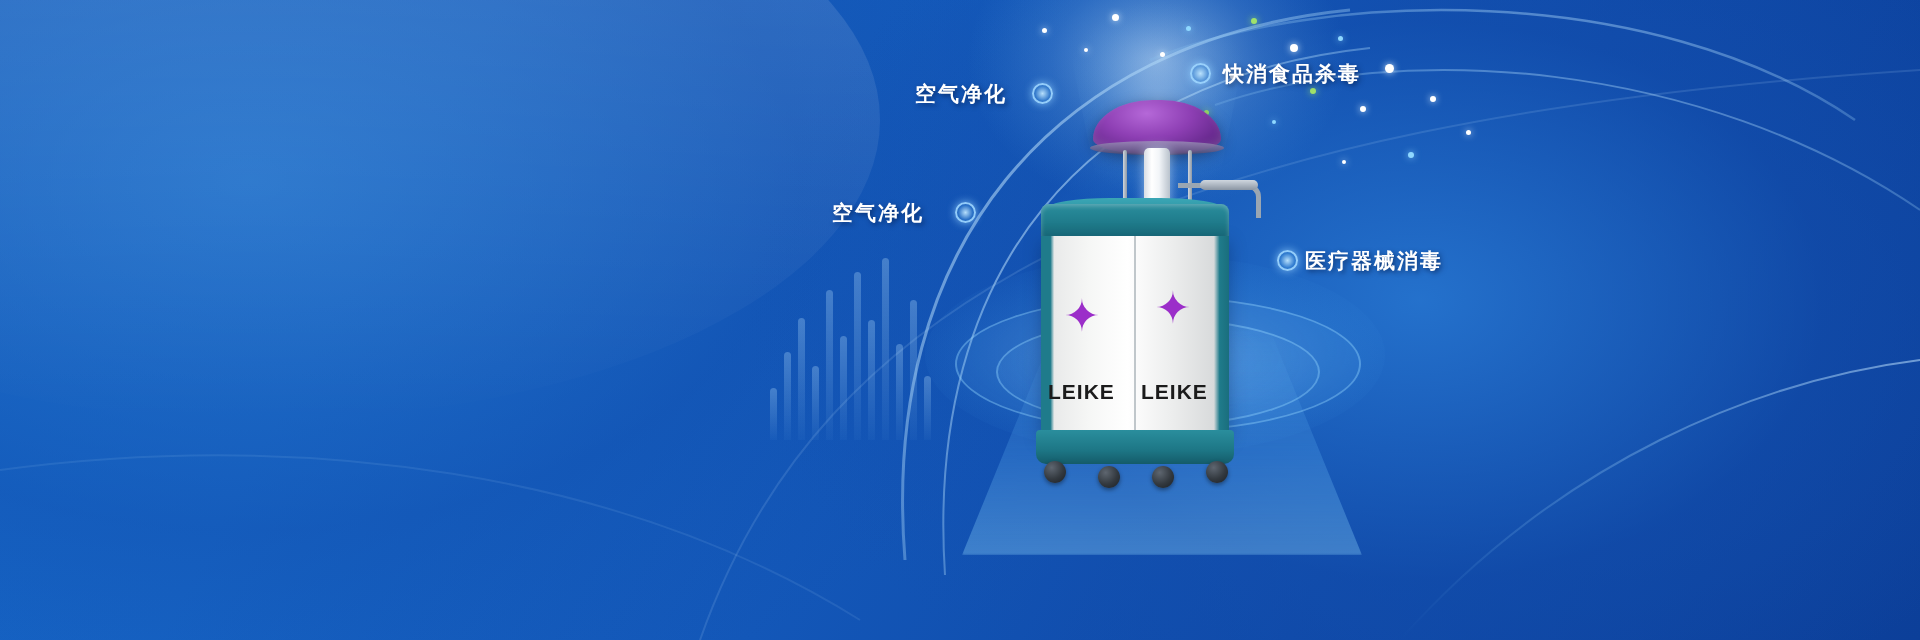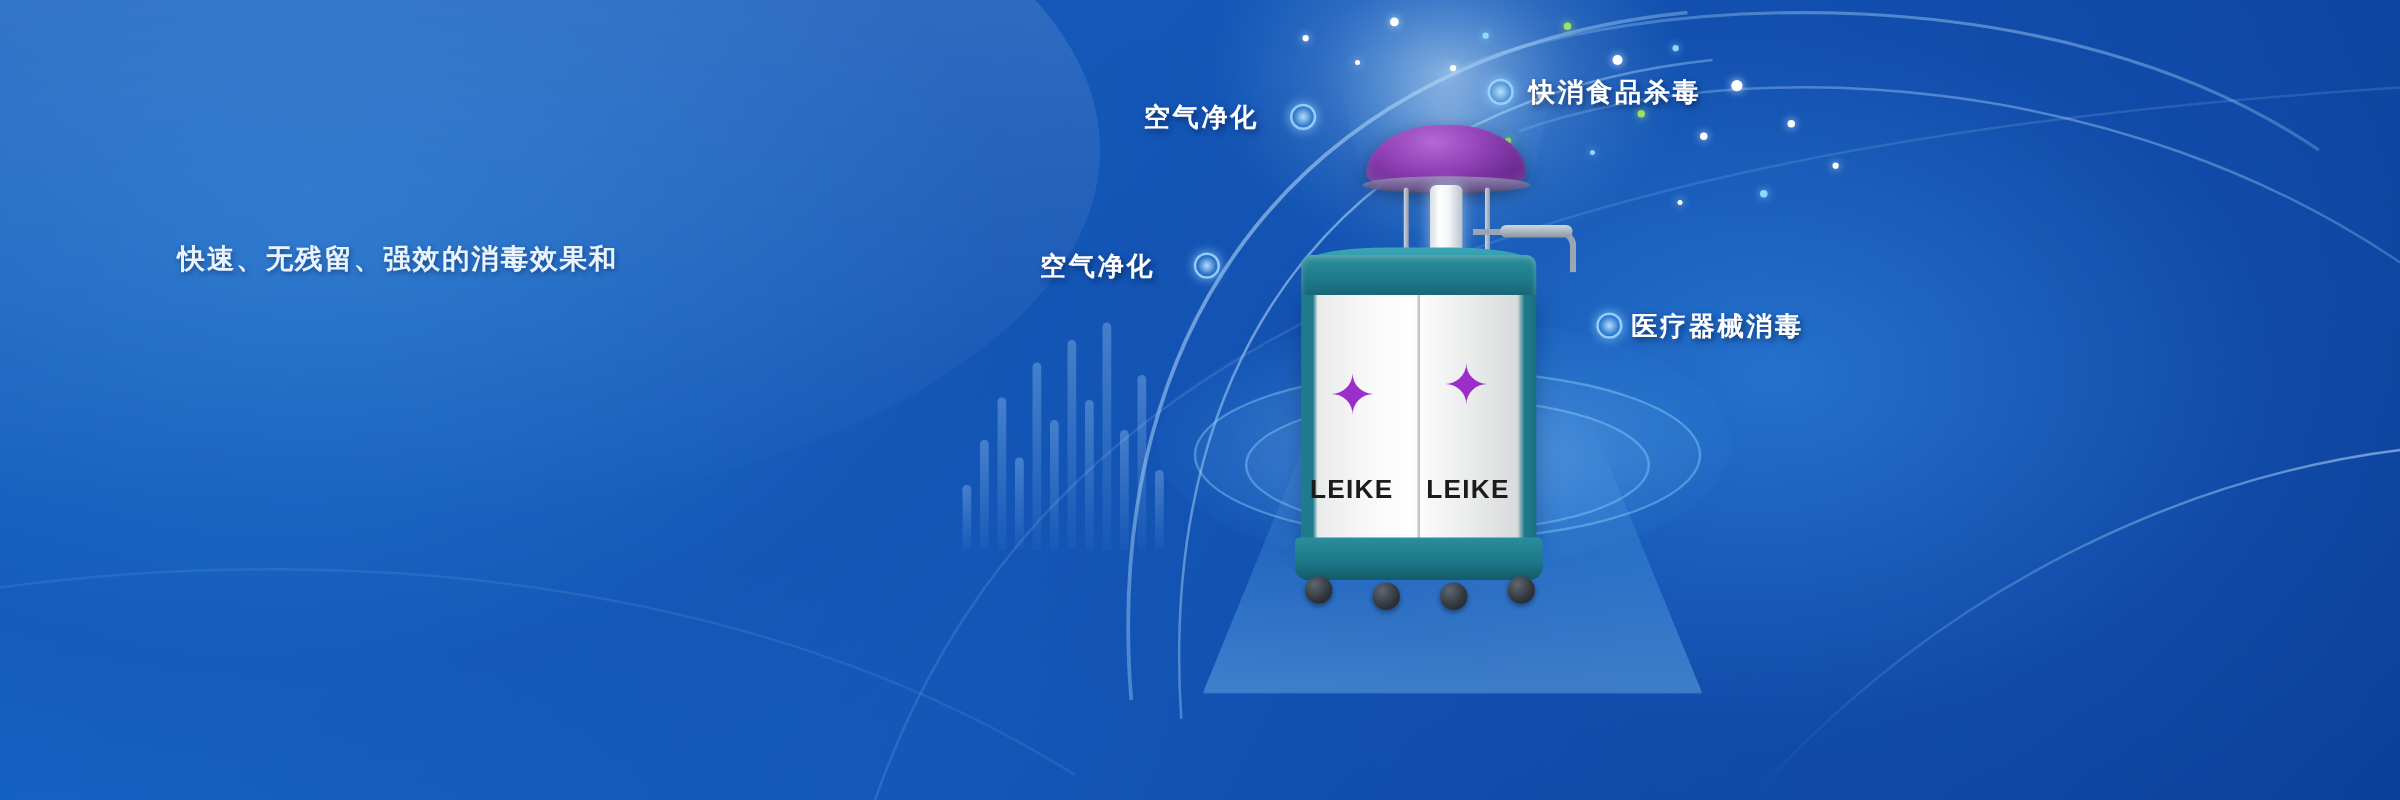--- a/index.html
+++ b/index.html
@@ -335,21 +335,20 @@
     <div class="eq-bar" style="height:104px;"></div>
     <div class="eq-bar" style="height:168px;"></div>
     <div class="eq-bar" style="height:120px;"></div>
     <div class="eq-bar" style="height:182px;"></div>
     <div class="eq-bar" style="height:96px;"></div>
     <div class="eq-bar" style="height:140px;"></div>
     <div class="eq-bar" style="height:64px;"></div>
   </div>
 
   <div class="text-block">
-    <div class="subcopy">快速、无残留、强效的消毒效果和</div>
   </div>
 
   <div>
     <div class="halo-floor"></div>
     <div class="beam"></div>
     <div class="floor-ring ring-a"></div>
     <div class="floor-ring ring-b"></div>
 
     <div class="lamp-dome"></div>
     <div class="lamp-dome-rim"></div>

